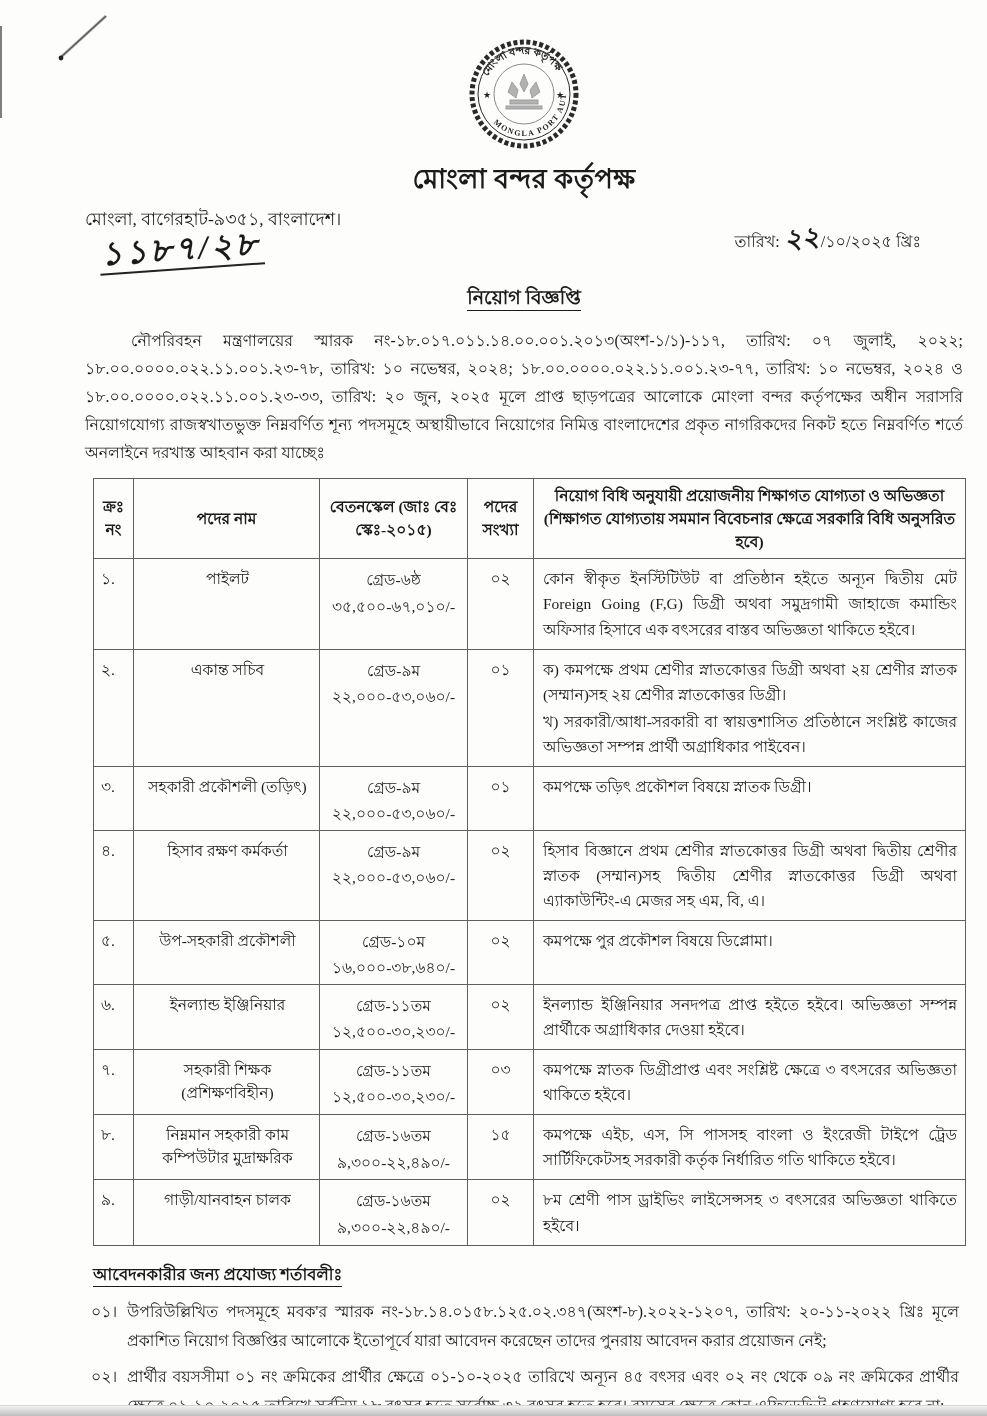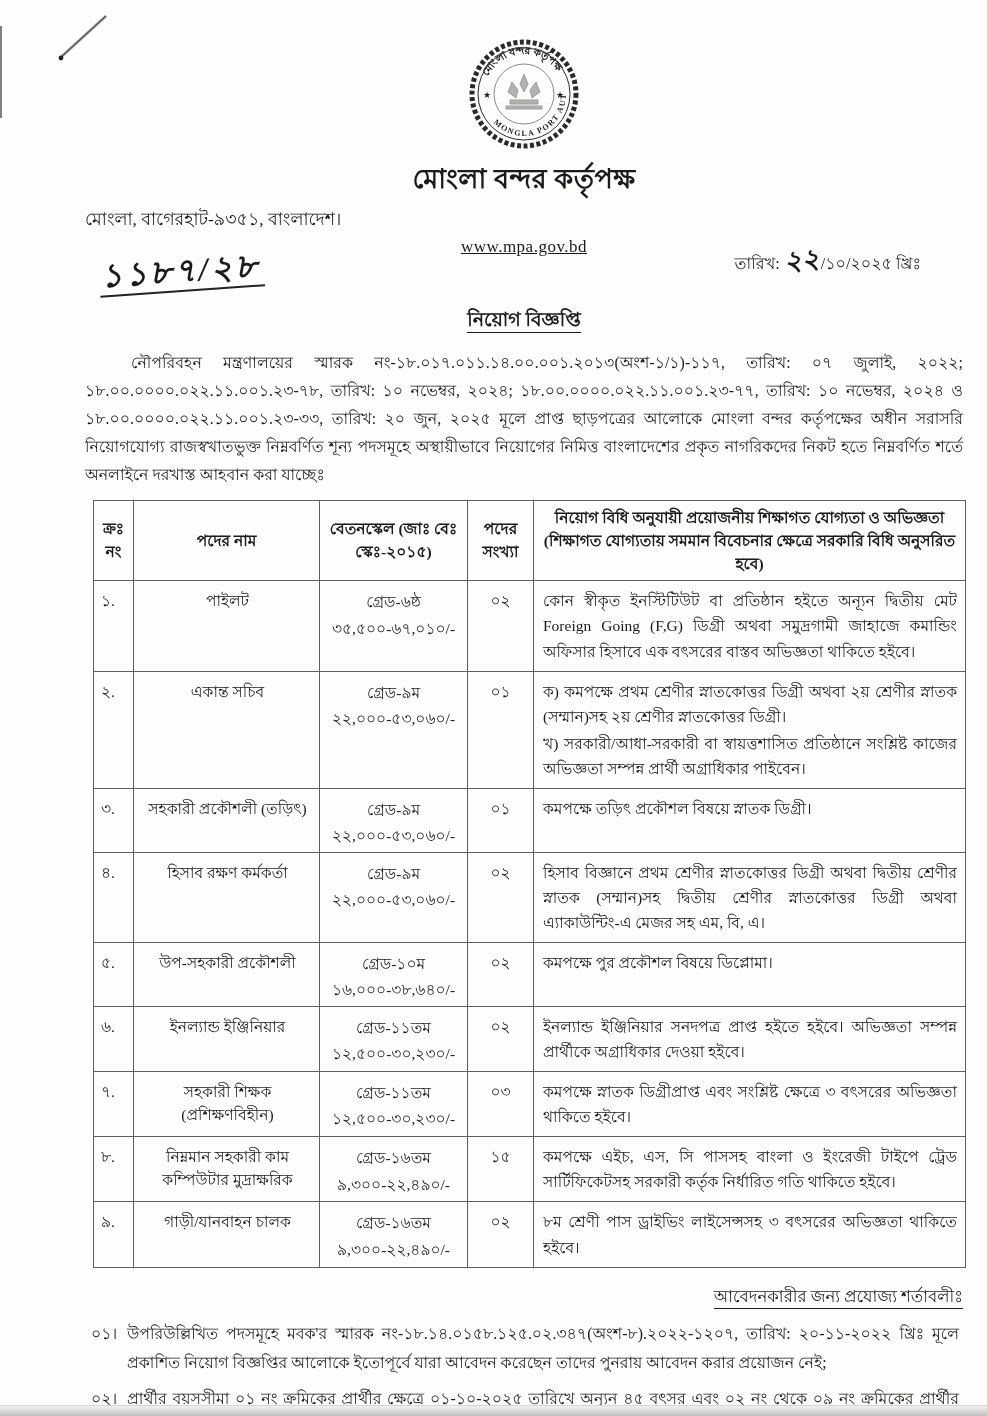--- a/index.html
+++ b/index.html
@@ -48,21 +48,21 @@
   td.c-count{ text-align:center; padding:8px 2px 2px 2px; }
   td.c-qual { padding:7px 8px 5px 9px; line-height:1.62; text-align:justify; }
   .qline { margin-bottom:2px; }
   tbody tr:nth-child(1){height:82px} tbody tr:nth-child(2){height:96px}
   tbody tr:nth-child(3){height:50px} tbody tr:nth-child(4){height:88px}
   tbody tr:nth-child(5){height:48px} tbody tr:nth-child(6){height:58px}
   tbody tr:nth-child(7){height:56px} tbody tr:nth-child(8){height:52px}
   tbody tr:nth-child(9){height:58px}
 
   
-  .cond-heading { margin:16px 0 8px 8px; font-size:16.5px; font-weight:400;text-align:right; }
+  .cond-heading { margin:16px 0 8px 8px; font-size:16.5px; font-weight:700; }
   .cond-heading span { border-bottom:1.6px solid #1b1b1b; padding-bottom:2px; }
   .cond-item { display:flex; margin:7px 0 0 6px; font-size:15.8px; line-height:1.85; }
   .cond-no { flex:0 0 36px; }
   .cond-text { flex:1; text-align:justify; padding-right:4px; }
 </style>
 </head>
 <body>
 
 <div class="page">
 
@@ -99,21 +99,20 @@
         <text font-size="8" font-weight="bold" letter-spacing="1.5" fill="#222">
           <textPath href="#arcBot" startOffset="24%">MONGLA PORT AUTHORITY</textPath>
         </text>
         <text x="17" y="60" font-size="9" fill="#222">★</text>
         <text x="90" y="60" font-size="9" fill="#222">★</text>
       </svg>
     </div>
 
     <div class="org-name">মোংলা বন্দর কর্তৃপক্ষ</div>
     <div class="address">মোংলা, বাগেরহাট-৯৩৫১, বাংলাদেশ।</div>
-    <div class="website"><span>www.mpa.gov.bd</span></div>
 
     <div class="ref-row">
       <div class="ref-left">
         <span class="ref-hand">১১৮৭/২৮</span>
       </div>
       <div class="date-block">
         <span>তারিখ:</span>
         <span class="date-hand">২২</span>
         <span>/১০/২০২৫ খ্রিঃ</span>
       </div>

